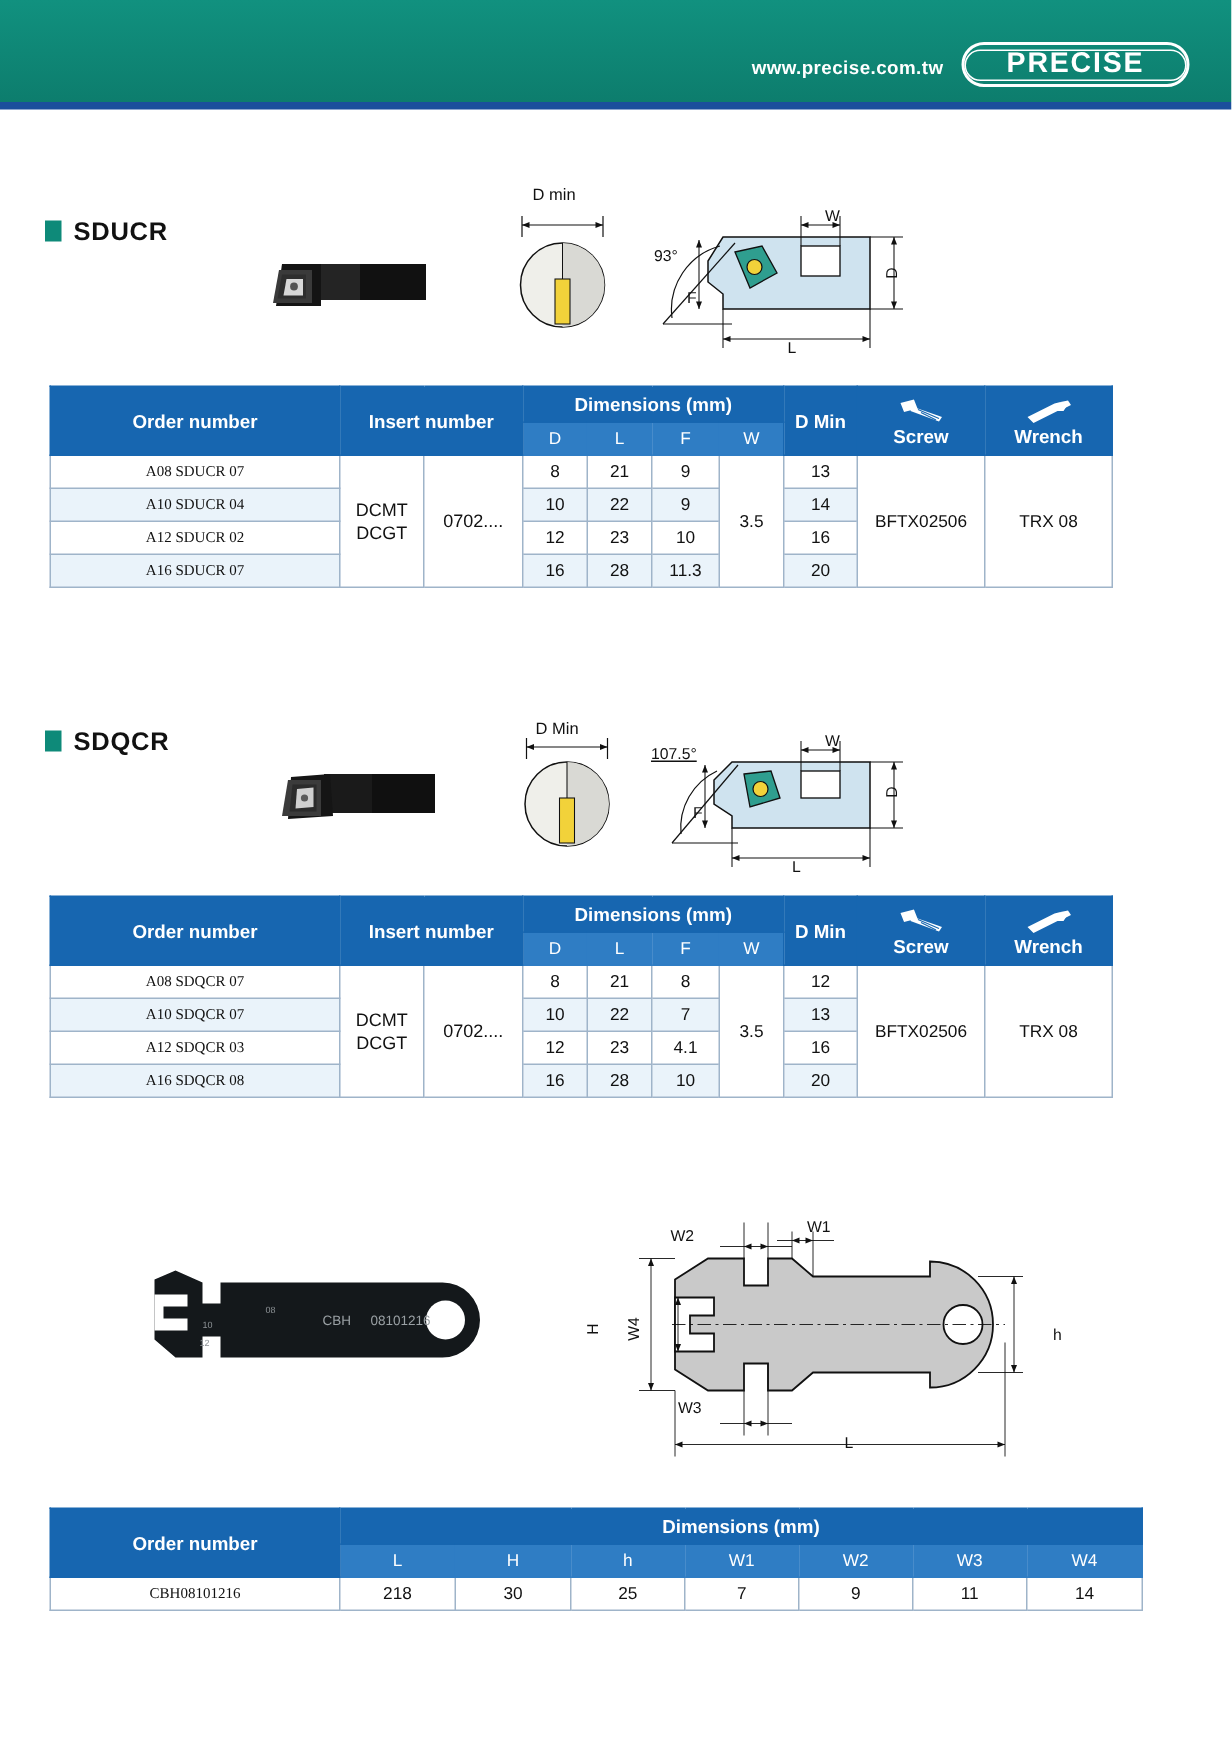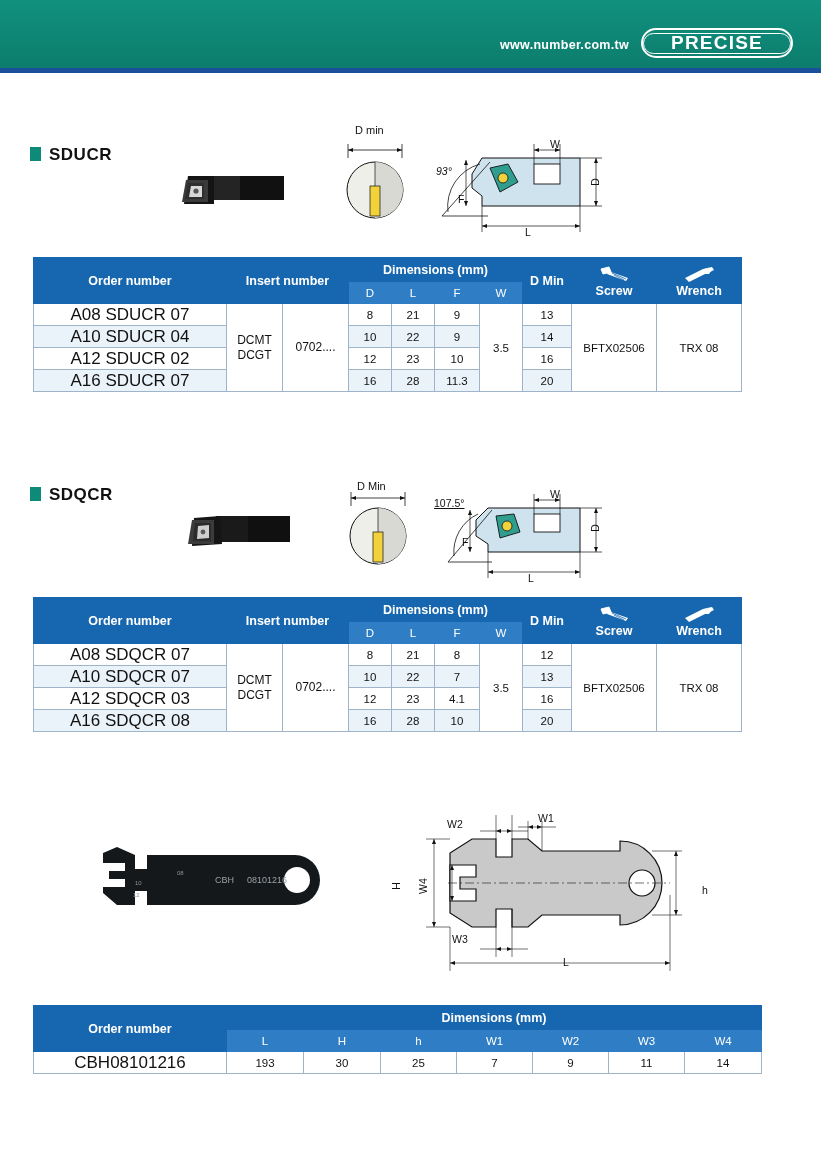--- a/index.html
+++ b/index.html
@@ -99,21 +99,21 @@
     font-weight: bold;
     font-size: 12.5px;
     border: 1px solid #1766b0;
   }
   table.spec th.sub {
     background: #2f7dc4;
     font-weight: normal;
     font-size: 11.5px;
     border: 1px solid #2f7dc4;
   }
-  table.spec td.rowlabel { font-size: 17px; }
+  table.spec td.rowlabel { font-size: 10px; font-family: Liberation Serif, serif; }
   tr.alt td { background: #eaf3fa; }
   .tbl-row-h { height: 22px; }
   .ins-cell { font-size: 12px; line-height: 15px; }
 
   
   .hdr-ico { display:block; margin: 2px auto 1px auto; }
 
   
   .fig { position: absolute; }
 
@@ -125,21 +125,21 @@
   }
 
   
   table.spec2 { font-size: 11.5px; }
 </style>
 </head>
 <body>
 
 <div class="header"></div>
 <div class="header-rule"></div>
-<div class="header-url">www.number.com.tw</div>
+<div class="header-url">www.precise.com.tw</div>
 <div class="logo">
   <div class="logo-inner">PRECISE</div>
 </div>
 
 <div class="sec-title" style="left:30px; top:145px;">
   <span class="sq"></span><span>SDUCR</span>
 </div>
 
 <svg class="fig" style="left:178px; top:150px;" width="110" height="72">
   <rect x="34" y="26" width="72" height="24" fill="#1c1c1c"></rect>
@@ -193,21 +193,21 @@
   <line x1="166" y1="18" x2="166" y2="66" stroke="#111" stroke-width="0.7"></line>
   <polygon points="166,18 164,23 168,23" fill="#111"></polygon>
   <polygon points="166,66 164,61 168,61" fill="#111"></polygon>
 
   <line x1="52" y1="66" x2="52" y2="92" stroke="#111" stroke-width="0.7"></line>
   <line x1="150" y1="66" x2="150" y2="92" stroke="#111" stroke-width="0.7"></line>
   <line x1="52" y1="86" x2="150" y2="86" stroke="#111" stroke-width="0.7"></line>
   <polygon points="52,86 57,84 57,88" fill="#111"></polygon>
   <polygon points="150,86 145,84 145,88" fill="#111"></polygon>
 </svg>
-<div class="label-txt" style="left:436px; top:165px;font-style:italic;">93°</div>
+<div class="label-txt" style="left:436px; top:165px;">93°</div>
 <div class="label-txt" style="left:458px; top:193px;">F</div>
 <div class="label-txt" style="left:550px; top:138px;">W</div>
 <div class="label-txt" style="left:591px; top:176px; transform:rotate(-90deg);">D</div>
 <div class="label-txt" style="left:525px; top:226px;">L</div>
 
 <table class="spec" style="left:33px; top:257px;">
   <thead>
     <tr>
       <th rowspan="2" style="width:193px;height:46px;">Order number</th>
       <th colspan="2" rowspan="2" style="width:122px;">Insert number</th>
@@ -493,21 +493,21 @@
       <th class="sub" style="width:76px;">h</th>
       <th class="sub" style="width:76px;">W1</th>
       <th class="sub" style="width:76px;">W2</th>
       <th class="sub" style="width:76px;">W3</th>
       <th class="sub" style="width:77px;">W4</th>
     </tr>
   </thead>
   <tbody>
     <tr class="tbl-row-h">
       <td class="rowlabel">CBH08101216</td>
-      <td>193</td>
+      <td>218</td>
       <td>30</td>
       <td>25</td>
       <td>7</td>
       <td>9</td>
       <td>11</td>
       <td>14</td>
     </tr>
   </tbody>
 </table>
 

